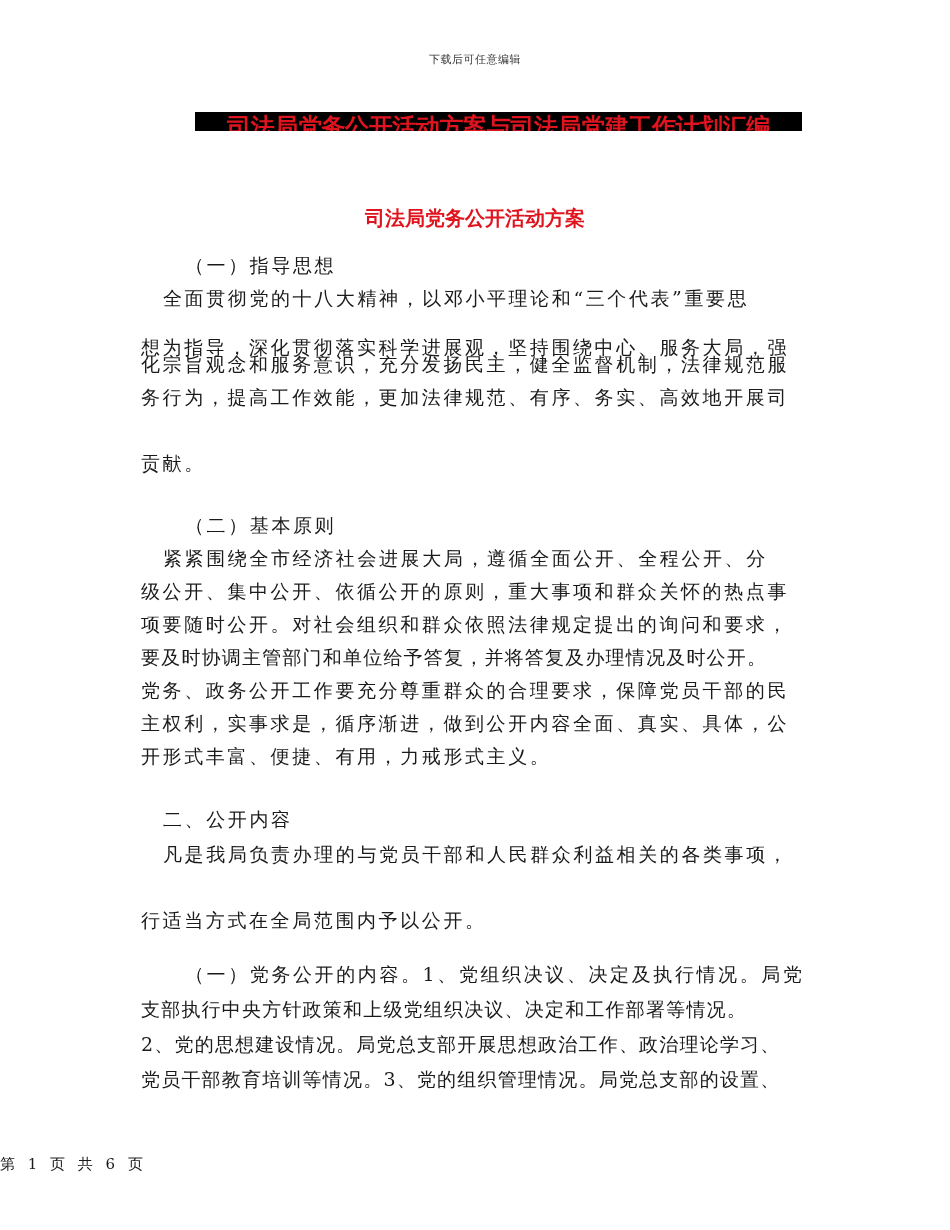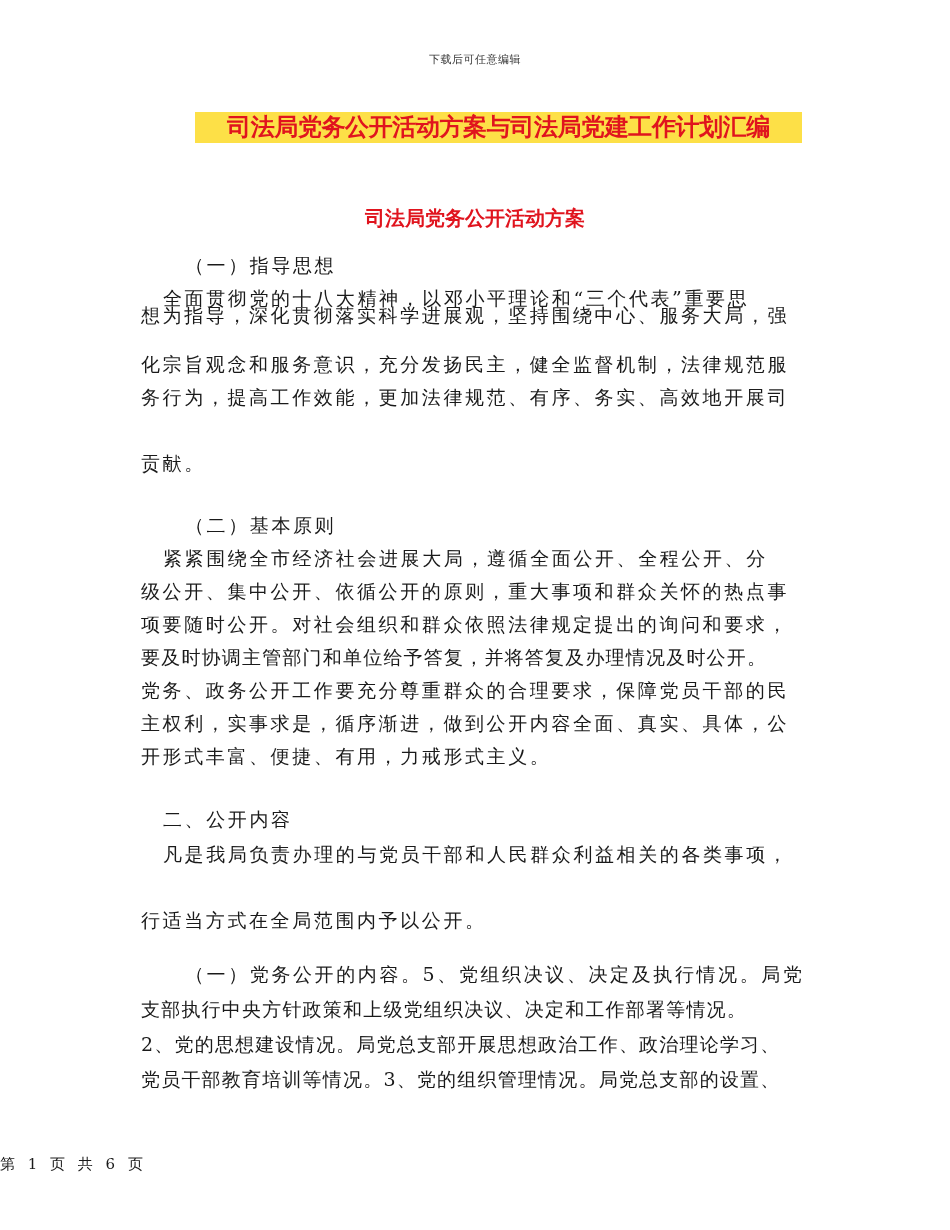--- a/index.html
+++ b/index.html
@@ -30,22 +30,22 @@
       font-size: 11px;
       color: #333333;
       letter-spacing: 0.5px;
       font-family: "DejaVu Sans", "Liberation Sans", sans-serif;
     }
     .main-title {
       position: absolute;
       top: 112px;
       left: 195px;
       width: 607px;
-      height: 31px;
-      background: #fde047;
+      height: 19px;
+      background: #000000;
       color: #e0141e;
       font-weight: bold;
       font-size: 24px;
       line-height: 31px;
       text-align: center;
       white-space: nowrap;
       overflow: hidden;
       font-family: "DejaVu Sans", "Liberation Sans", sans-serif;
       letter-spacing: -0.4px;
     }
@@ -93,37 +93,37 @@
 <div class="page">
 
   <div class="header-note">下载后可任意编辑</div>
 
   <div class="main-title">司法局党务公开活动方案与司法局党建工作计划汇编</div>
 
   <div class="sub-title">司法局党务公开活动方案</div>
 
   <div class="line heading" style="top:252px">（一）指导思想</div>
   <div class="line indent" style="top:285px">全面贯彻党的十八大精神，以邓小平理论和“三个代表”重要思</div>
-  <div class="line" style="top:302px">想为指导，深化贯彻落实科学进展观，坚持围绕中心、服务大局，强</div>
+  <div class="line" style="top:334px">想为指导，深化贯彻落实科学进展观，坚持围绕中心、服务大局，强</div>
   <div class="line" style="top:351px">化宗旨观念和服务意识，充分发扬民主，健全监督机制，法律规范服</div>
   <div class="line" style="top:384px">务行为，提高工作效能，更加法律规范、有序、务实、高效地开展司</div>
   <div class="line" style="top:450px">贡献。</div>
 
   <div class="line heading" style="top:512px">（二）基本原则</div>
   <div class="line indent" style="top:545px">紧紧围绕全市经济社会进展大局，遵循全面公开、全程公开、分</div>
   <div class="line" style="top:611px">项要随时公开。对社会组织和群众依照法律规定提出的询问和要求，</div>
   <div class="line" style="top:578px">级公开、集中公开、依循公开的原则，重大事项和群众关怀的热点事</div>
   <div class="line tight" style="top:644px">要及时协调主管部门和单位给予答复，并将答复及办理情况及时公开。</div>
   <div class="line" style="top:677px">党务、政务公开工作要充分尊重群众的合理要求，保障党员干部的民</div>
   <div class="line" style="top:710px">主权利，实事求是，循序渐进，做到公开内容全面、真实、具体，公</div>
   <div class="line" style="top:743px">开形式丰富、便捷、有用，力戒形式主义。</div>
 
   <div class="line indent" style="top:806px">二、公开内容</div>
   <div class="line indent" style="top:841px">凡是我局负责办理的与党员干部和人民群众利益相关的各类事项，</div>
   <div class="line" style="top:907px">行适当方式在全局范围内予以公开。</div>
 
-  <div class="line heading" style="top:961px">（一）党务公开的内容。5、党组织决议、决定及执行情况。局党</div>
+  <div class="line heading" style="top:961px">（一）党务公开的内容。1、党组织决议、决定及执行情况。局党</div>
   <div class="line tight" style="top:996px">支部执行中央方针政策和上级党组织决议、决定和工作部署等情况。</div>
   <div class="line tight" style="top:1031px">2、党的思想建设情况。局党总支部开展思想政治工作、政治理论学习、</div>
   <div class="line tight" style="top:1066px">党员干部教育培训等情况。3、党的组织管理情况。局党总支部的设置、</div>
 
   <div class="footer">第 1 页 共 6 页</div>
 </div>
 
 </body></html>

